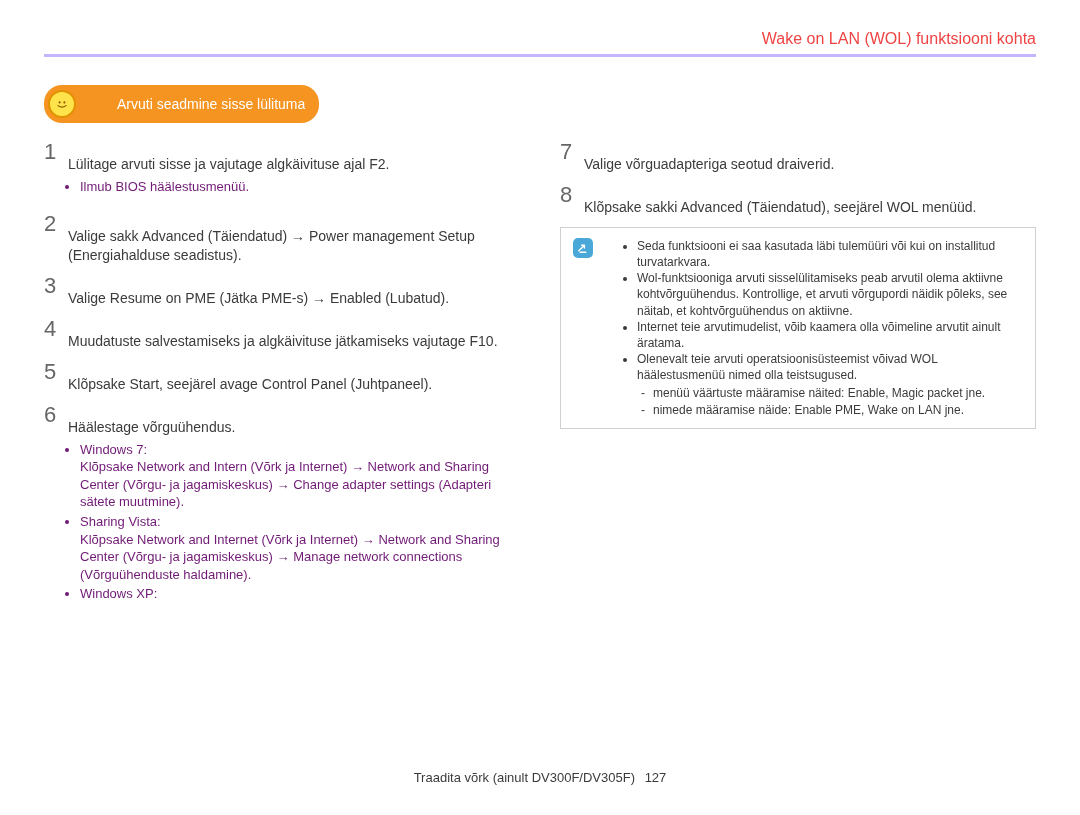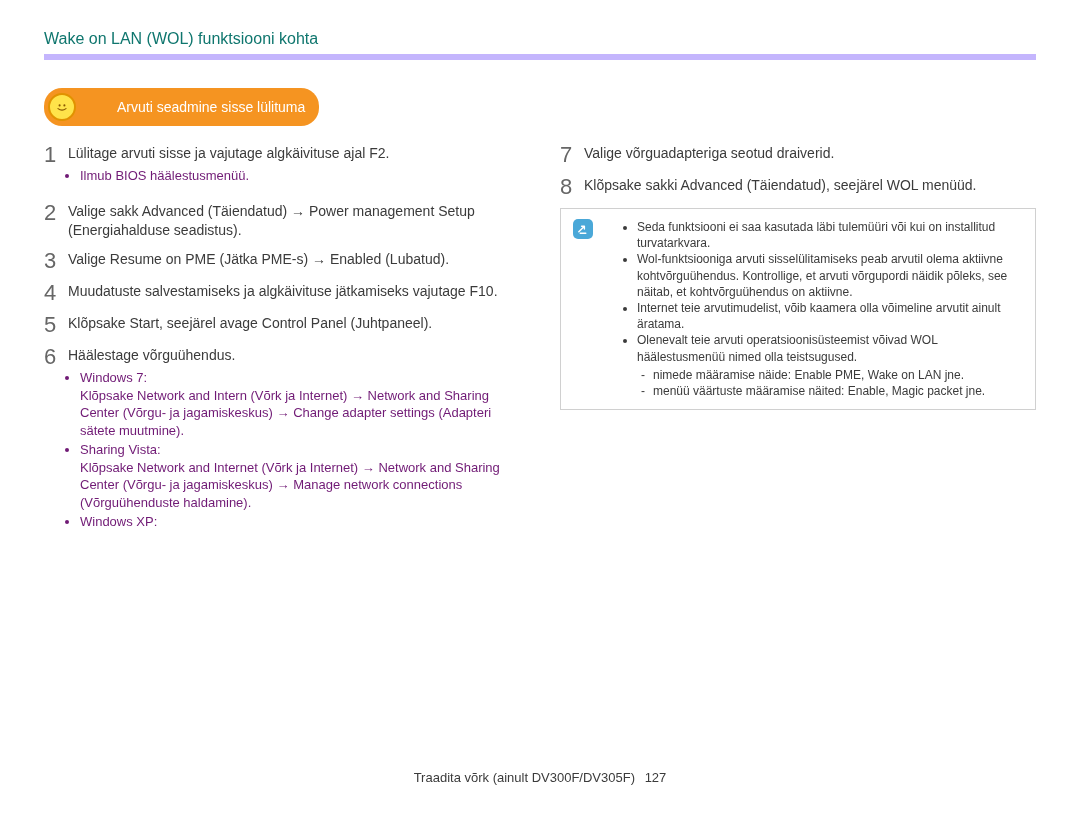--- a/index.html
+++ b/index.html
@@ -8,24 +8,25 @@
     font-family: Arial, Helvetica, sans-serif;
     background: #ffffff;
     color: #3b3b3b;
     width: 1080px;
     height: 815px;
     box-sizing: border-box;
   }
 
   .page-title {
     font-size: 16px;
-    color: #0f766e;
+    color: #ef4444;
     padding-bottom: 6px;
-    border-bottom: 6px solid #c4b5fd;
+    border-bottom: 3px solid #c4b5fd;
     margin-bottom: 28px;
+    text-align: right;
   }
 
   .heading-pill {
     display: inline-flex;
     align-items: center;
     background: #f59421;
     color: #ffffff;
     font-size: 14px;
     padding: 5px 14px 5px 4px;
     border-radius: 18px;
@@ -68,20 +69,21 @@
   }
   .step .num {
     font-size: 22px;
     color: #666666;
     font-weight: 400;
     line-height: 1;
     min-width: 14px;
   }
   .step .body {
     flex: 1;
+    margin-top: 14px;
   }
 
   .sub-list {
     list-style: disc;
     margin: 4px 0 8px 12px;
     padding: 0;
     font-size: 13px;
     line-height: 1.35;
     color: #701a75;
   }
@@ -239,22 +241,22 @@
         </svg>
       </span>
       <div>
         <ul class="note-list">
           <li>Seda funktsiooni ei saa kasutada läbi tulemüüri või kui on installitud turvatarkvara.</li>
           <li>Wol-funktsiooniga arvuti sisselülitamiseks peab arvutil olema aktiivne kohtvõrguühendus. Kontrollige, et arvuti võrgupordi näidik põleks, see näitab, et kohtvõrguühendus on aktiivne.</li>
           <li>Internet teie arvutimudelist, võib kaamera olla võimeline arvutit ainult äratama.</li>
           <li>
             <span>Olenevalt teie arvuti operatsioonisüsteemist võivad WOL häälestusmenüü nimed olla teistsugused.</span>
             <ul class="note-subdash">
+              <li>menüü väärtuste määramise näited: Enable, Magic packet jne.</li>
               <li>nimede määramise näide: Enable PME, Wake on LAN jne.</li>
-              <li>menüü väärtuste määramise näited: Enable, Magic packet jne.</li>
             </ul>
           </li>
         </ul>
       </div>
     </div>
 
   </div>
 </div>
 
 <div class="footer">

